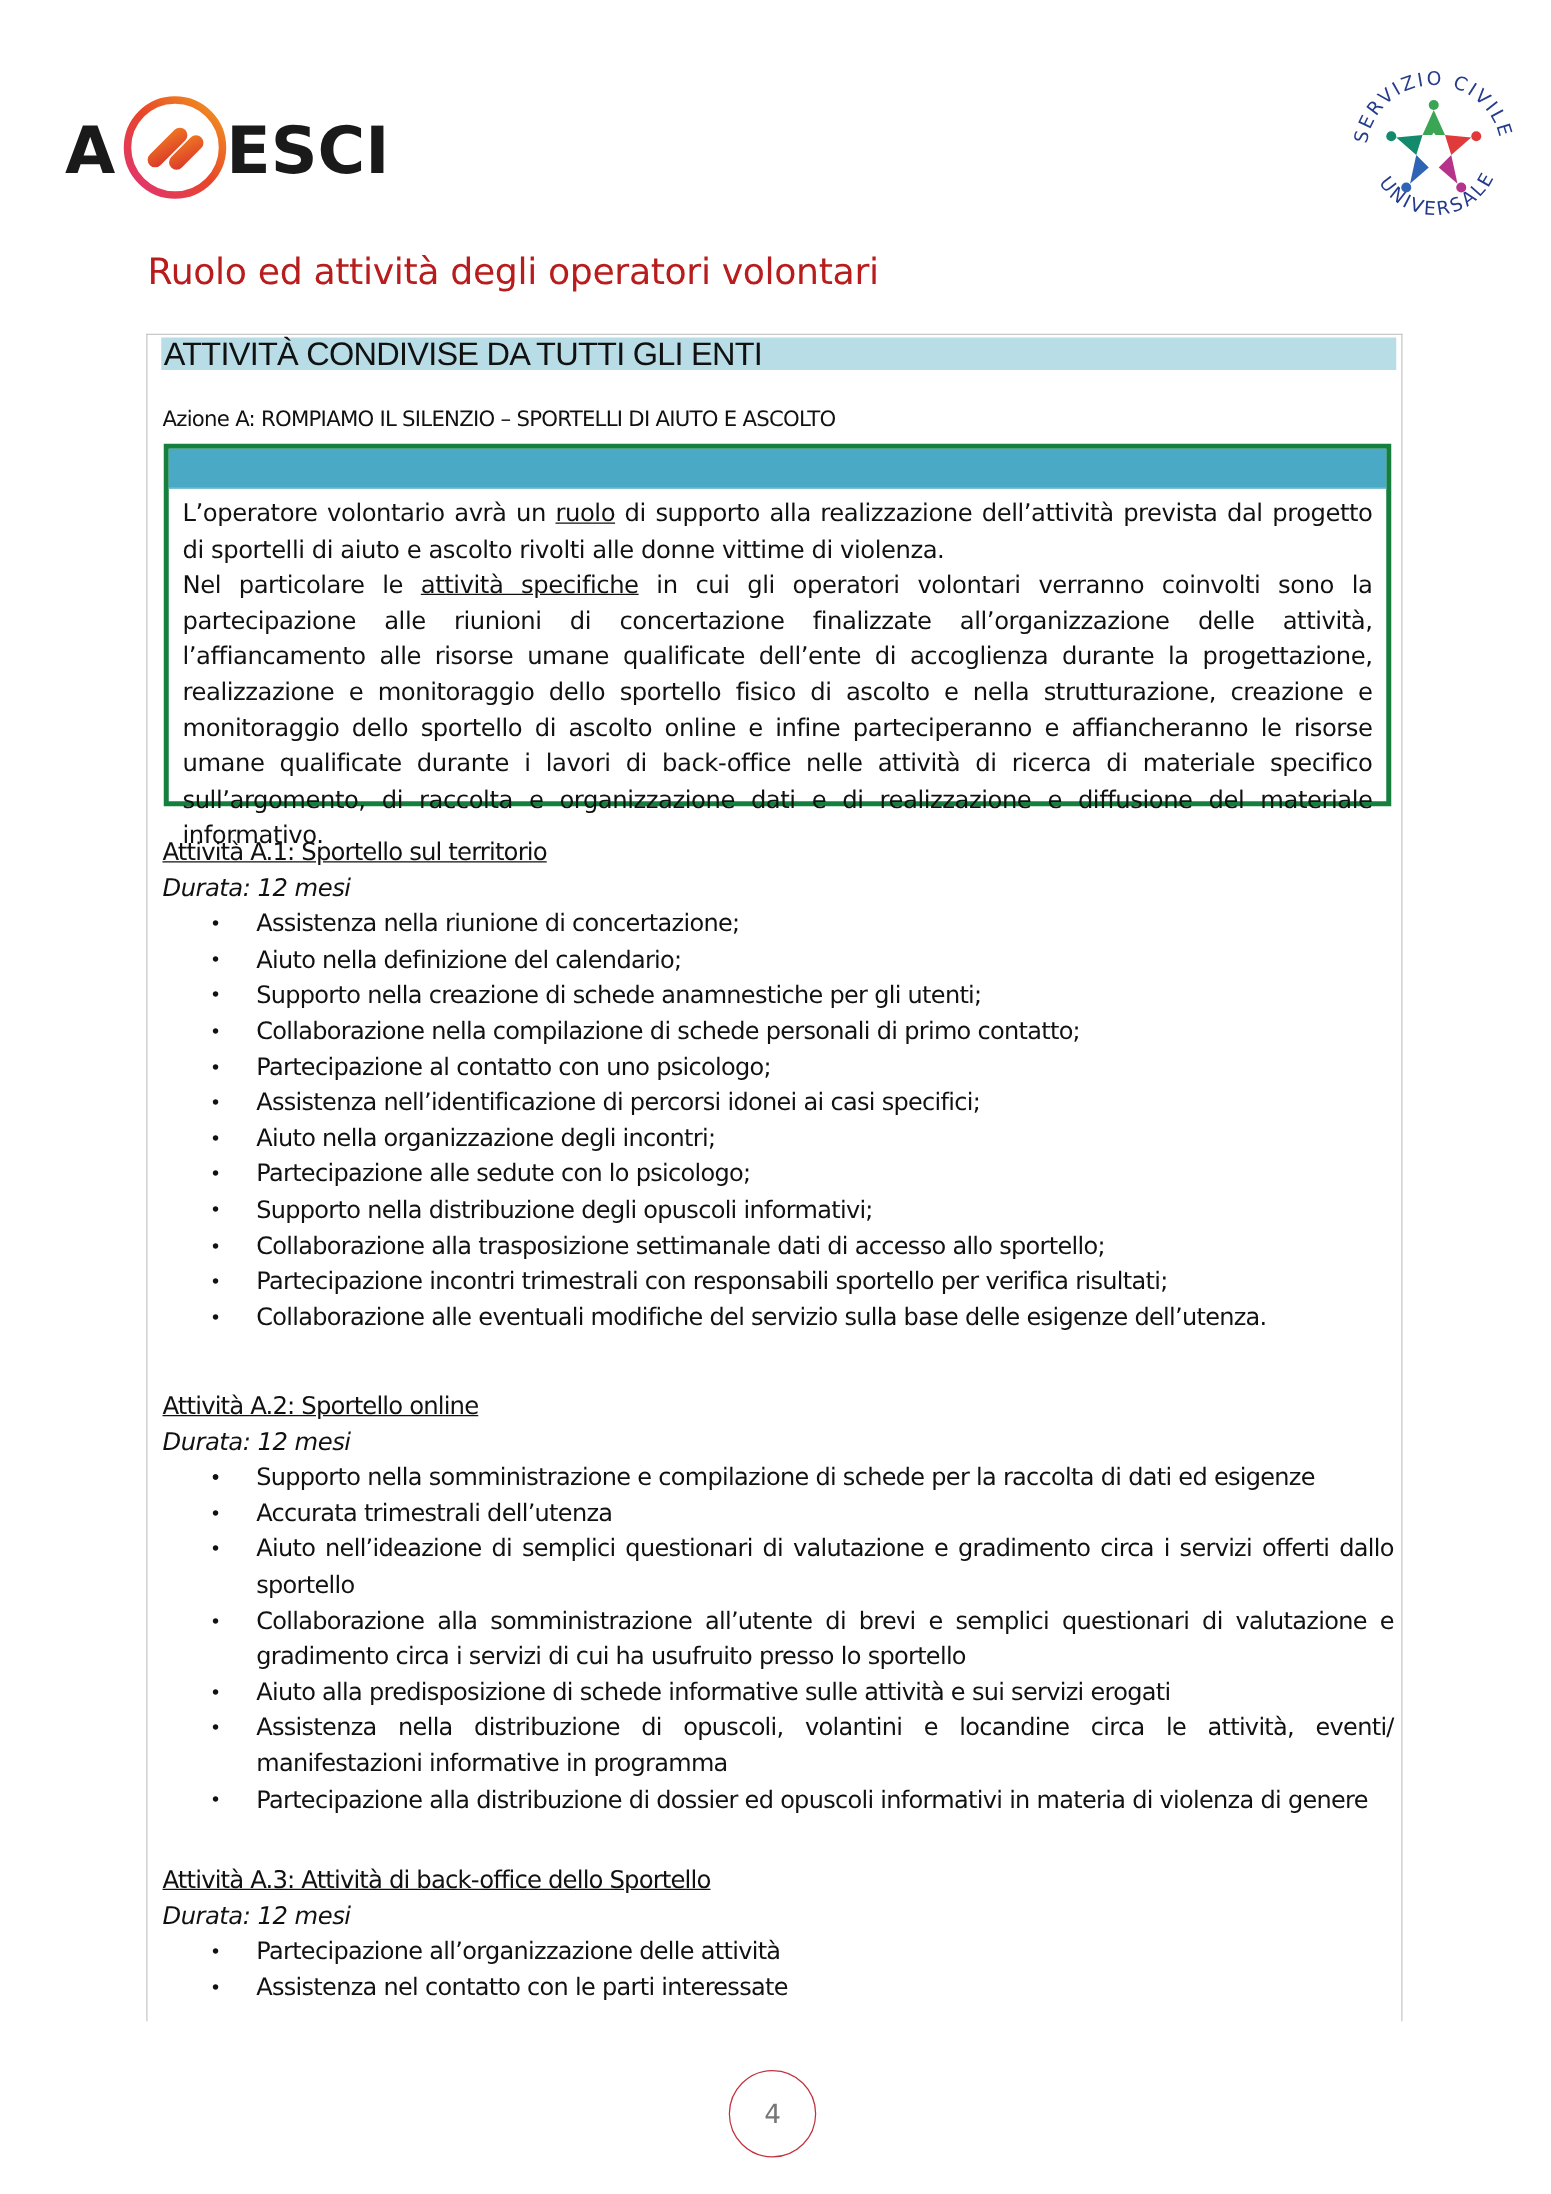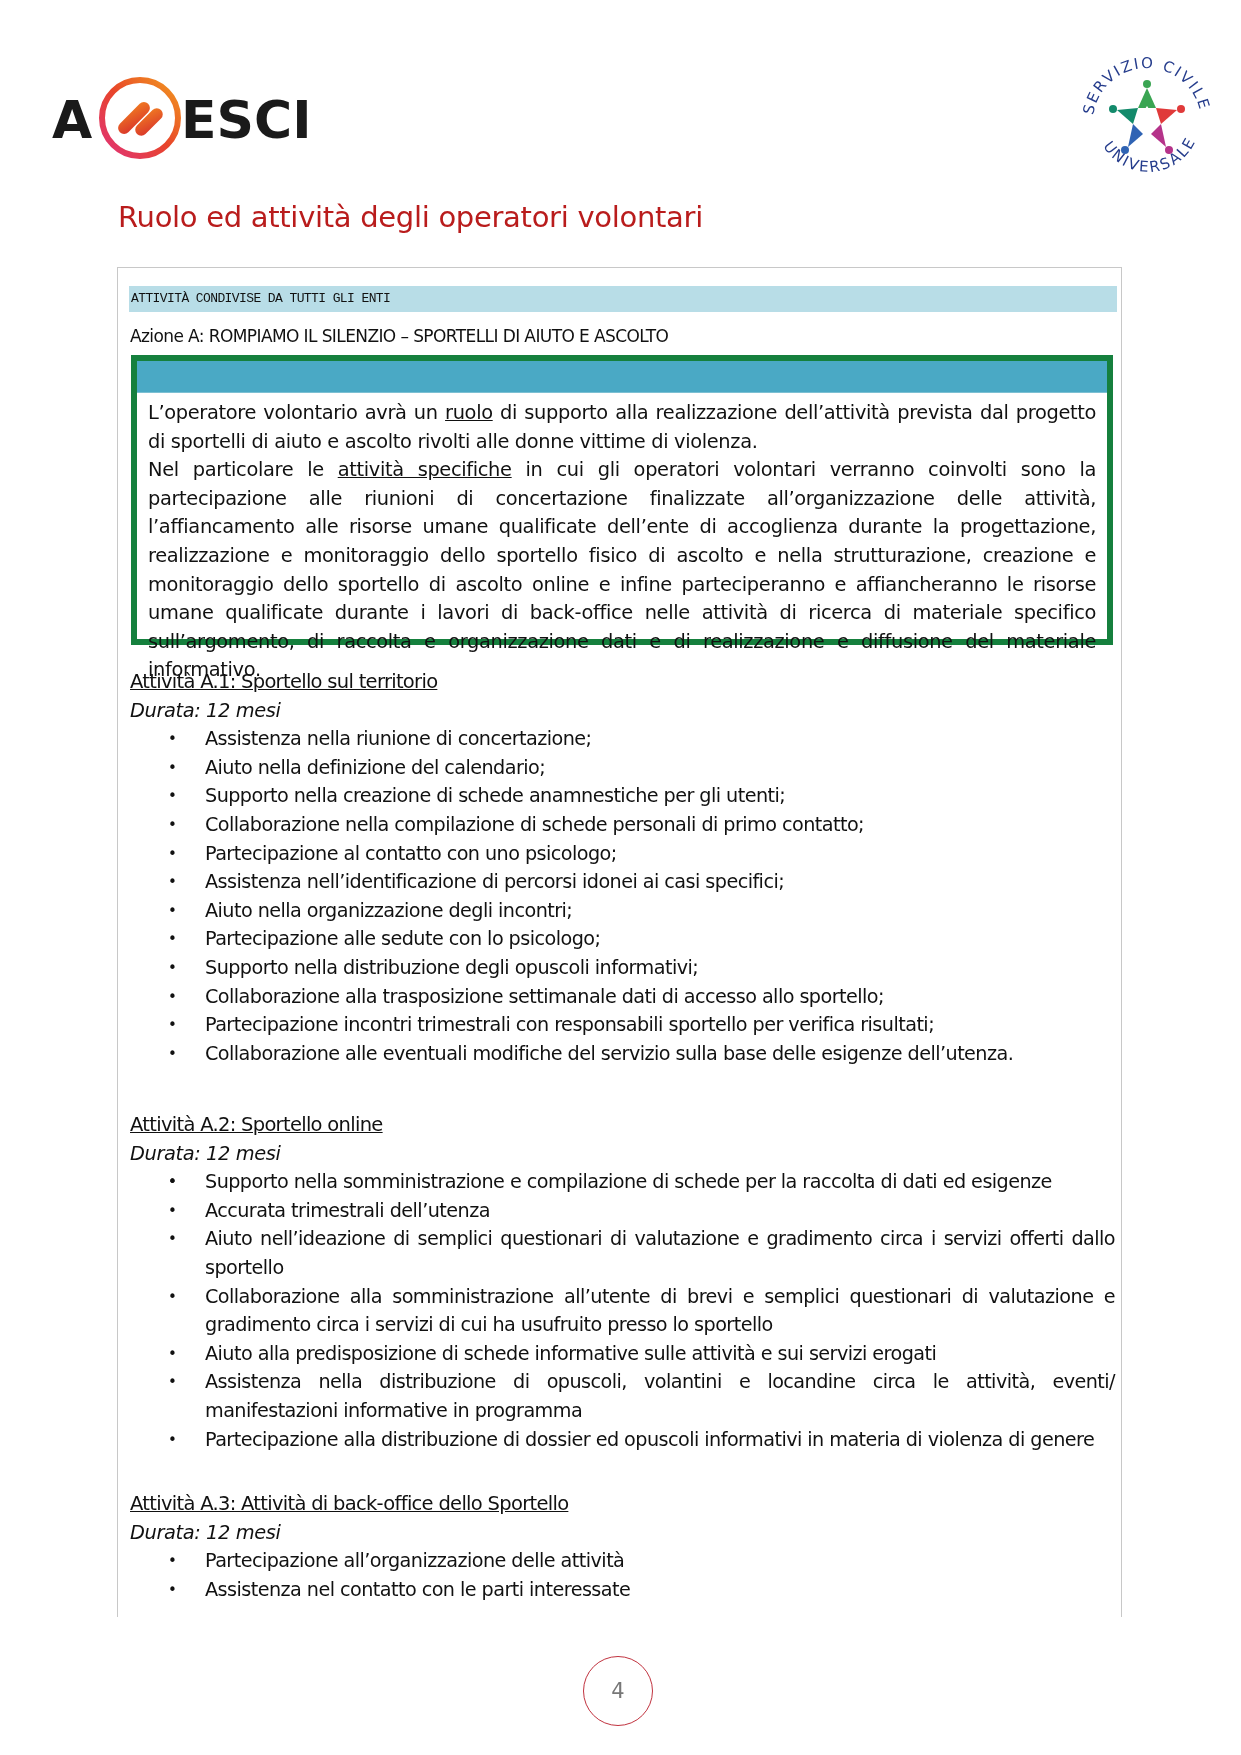--- a/index.html
+++ b/index.html
@@ -11,28 +11,28 @@
   .logo-scu { position: absolute; left: 1075px; top: 52px; width: 145px; height: 130px; }
 
   .page-title { position: absolute; left: 118px; top: 200px; font-size: 29px; color: #b91c1c;
                 font-family: "DejaVu Sans", sans-serif; font-weight: normal; letter-spacing: -0.3px; margin: 0; }
 
   
   .frame { position: absolute; left: 117px; top: 267px; width: 1005px; height: 1350px;
            border: 1px solid #c8c8c8; border-bottom: none; box-sizing: border-box; }
 
   .shared-header { position: absolute; left: 129px; top: 270px; width: 986px; height: 26px;
-                   background: #b8dde7; font-size: 13px; line-height: 26px; padding-left: 2px;
-                   letter-spacing: -0.6px; font-family: Liberation Mono, monospace; margin-top: 16px; }
+                   background: #b8dde7; font-size: 26px; line-height: 26px; padding-left: 2px;
+                   letter-spacing: -0.6px; font-family: Liberation Sans, sans-serif; }
 
   .action-title { position: absolute; left: 130px; top: 326px; font-size: 17px;
                   font-family: "DejaVu Sans", sans-serif; letter-spacing: -0.6px; }
 
   .role-box { position: absolute; left: 131px; top: 355px; width: 982px; height: 290px;
-              border: 6px solid #15803d; box-sizing: border-box; }
+              border: 4px solid #15803d; box-sizing: border-box; }
   .role-box-head { height: 31px; background: #4aa9c5; border-bottom: 1px solid #7cc0d3; }
   .role-text { padding: 6px 11px 0 11px; font-size: 19.4px; line-height: 28.6px; text-align: justify;
                font-family: "DejaVu Sans", sans-serif; letter-spacing: -0.35px; }
   .role-text p { margin: 0; text-align: justify; }
   .role-text .u { text-decoration: underline; }
 
   .activity { position: absolute; left: 130px; font-family: "DejaVu Sans", sans-serif; }
   .act-title { font-size: 19.5px; text-decoration: underline; letter-spacing: -0.7px; line-height: 28.6px; }
   .act-duration { font-size: 19.4px; font-style: italic; line-height: 28.6px; letter-spacing: -0.4px;
                   font-family: "DejaVu Sans", sans-serif; }

